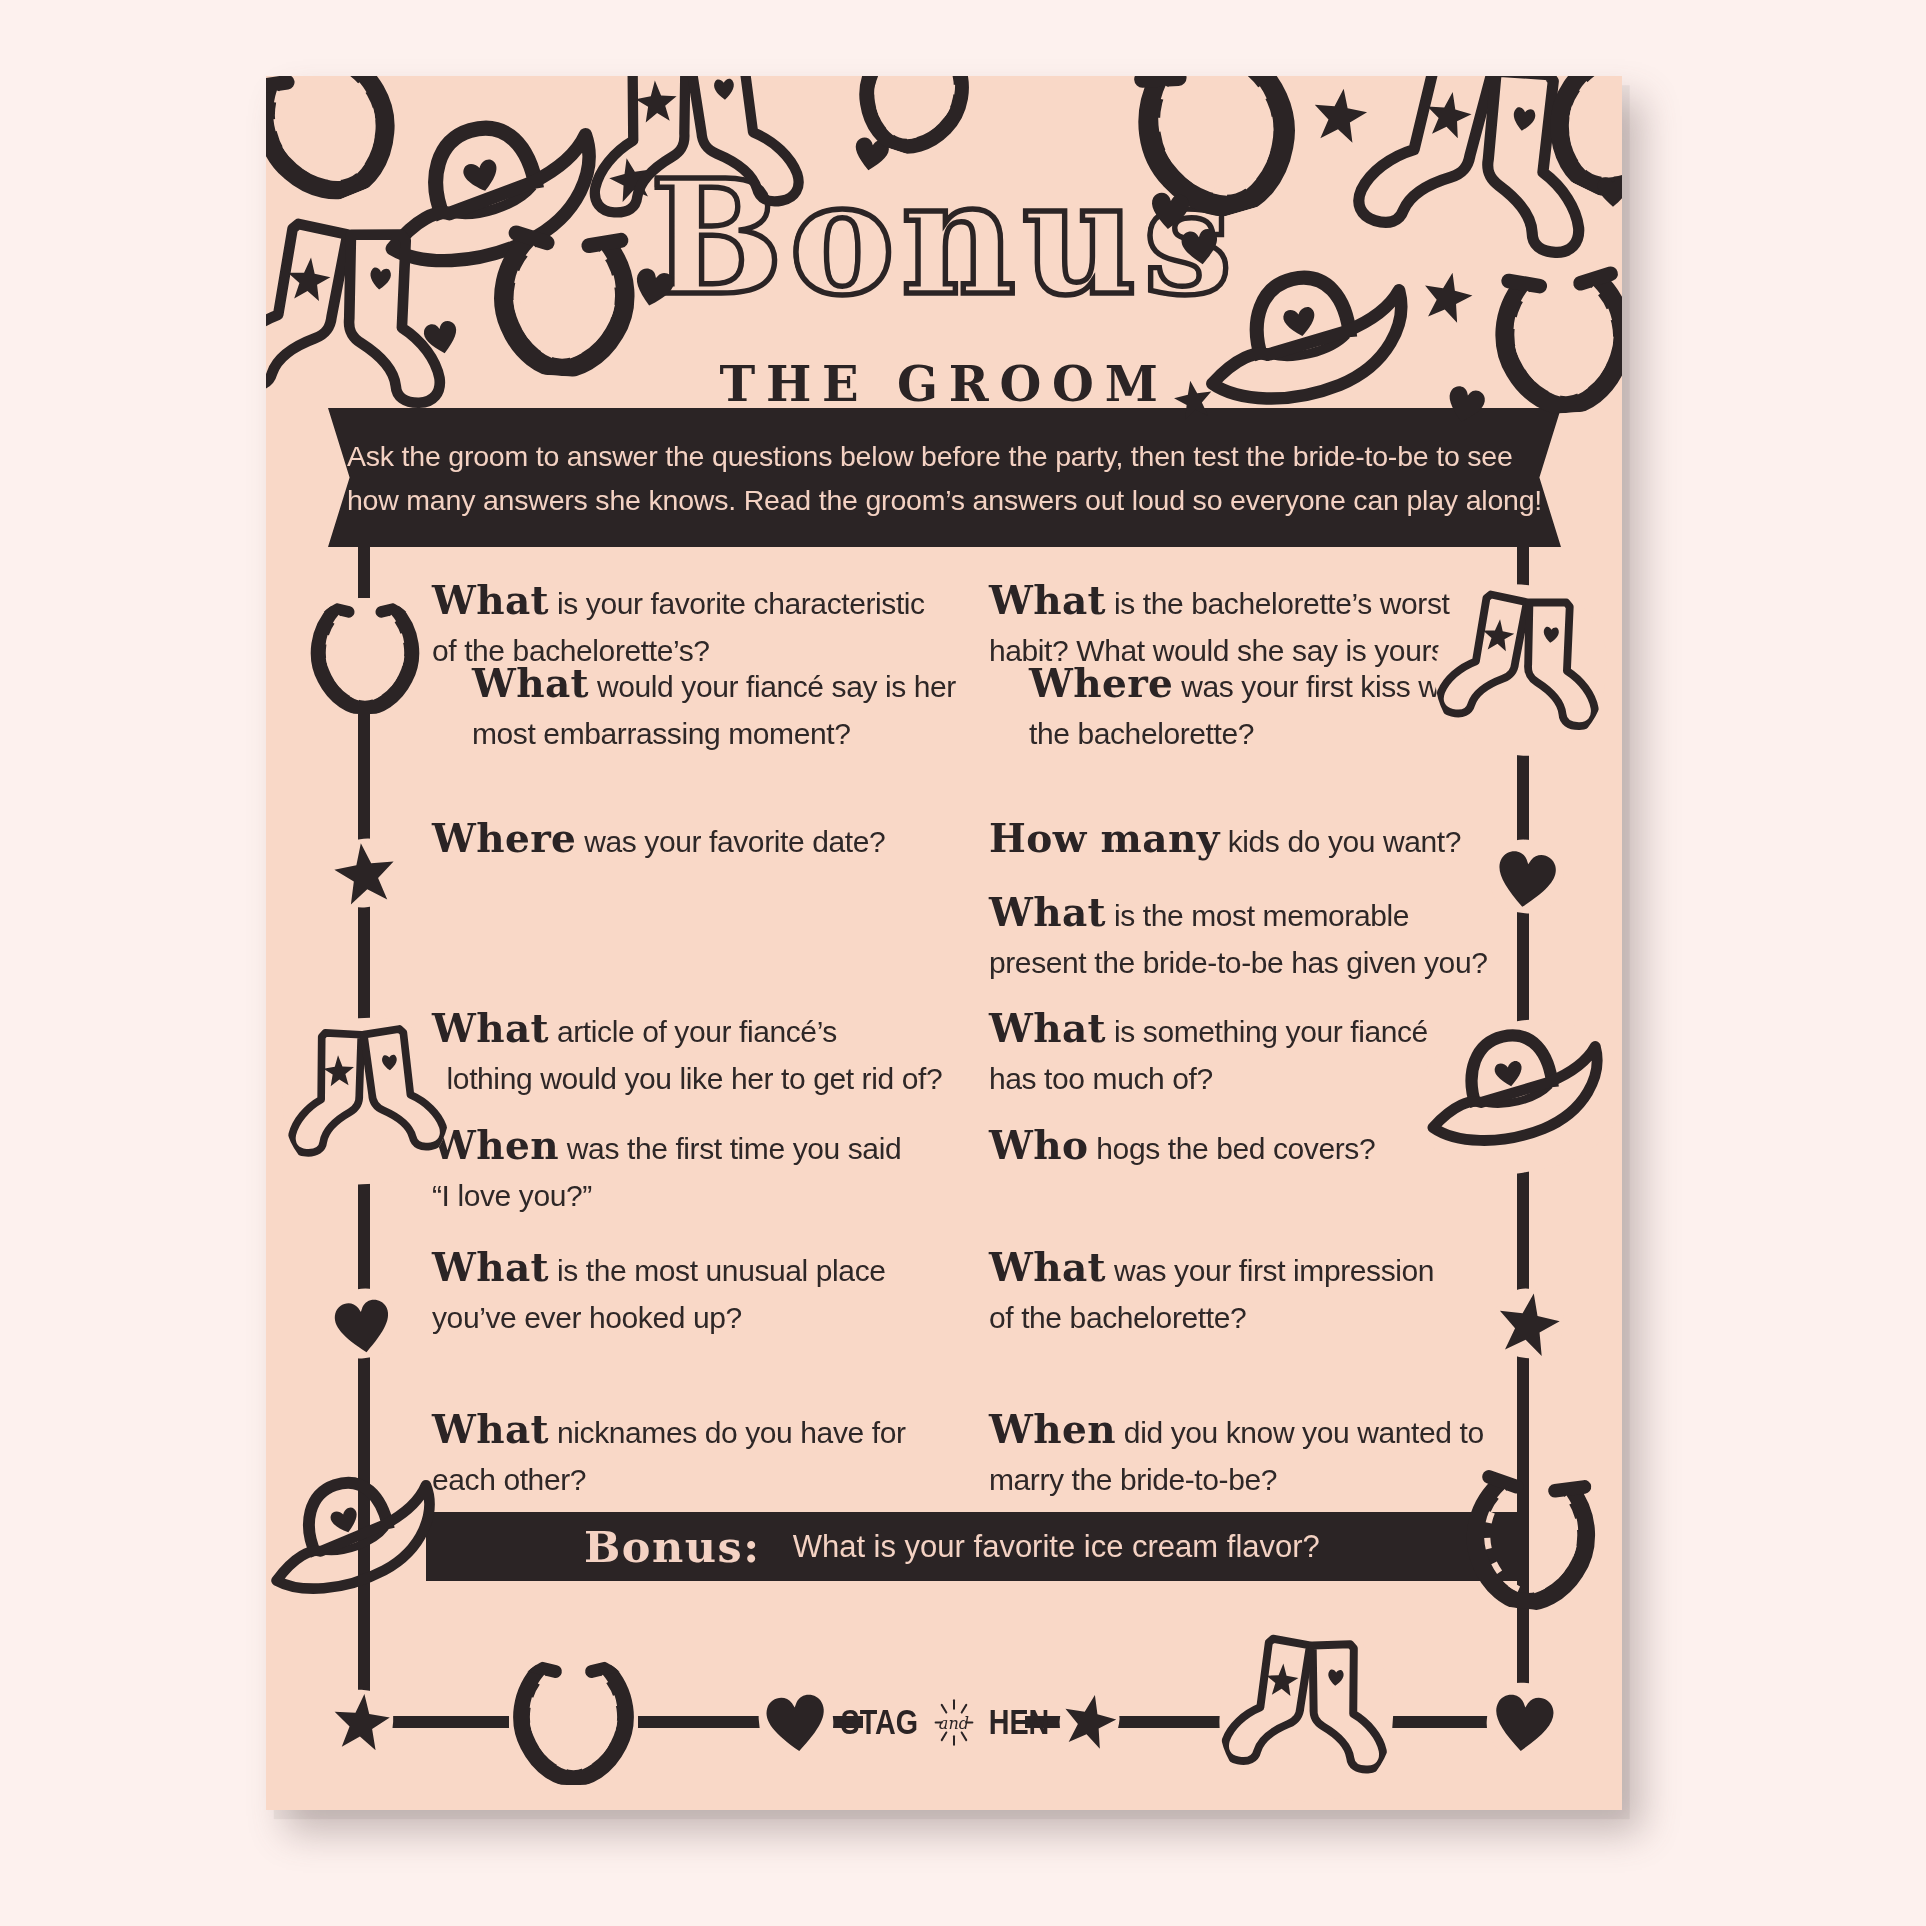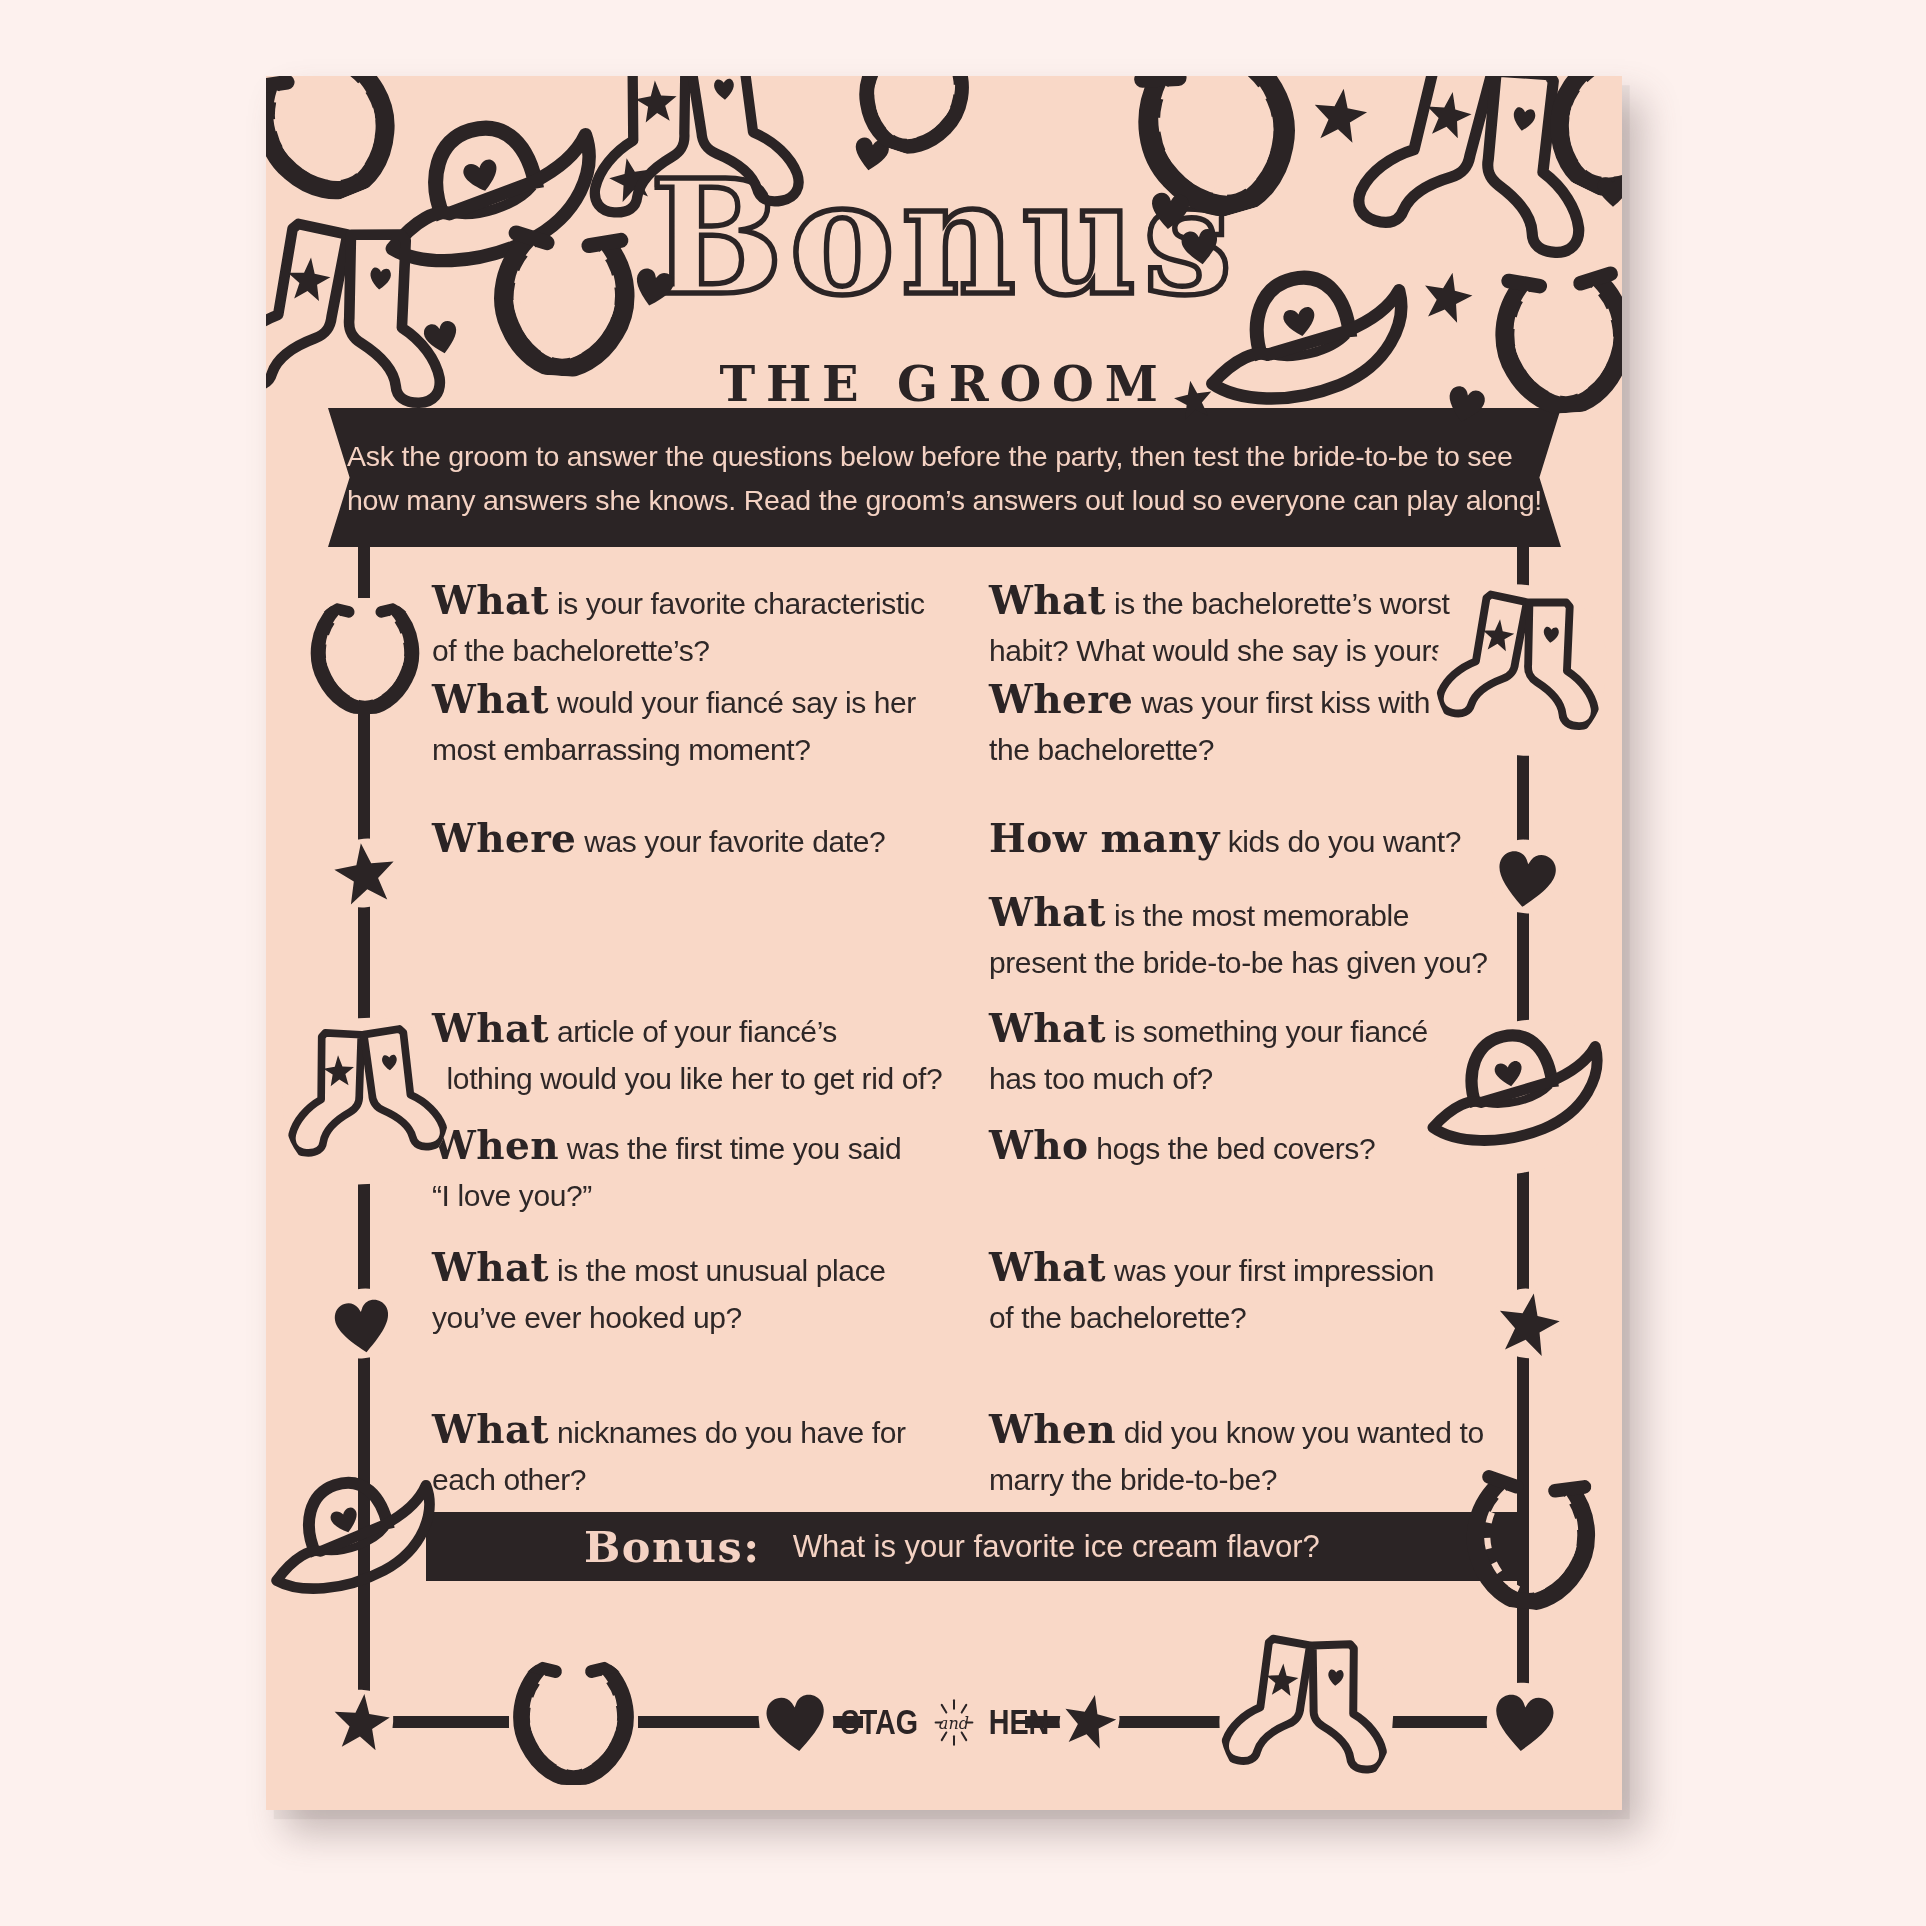--- a/index.html
+++ b/index.html
@@ -45,21 +45,21 @@
   .vline,.hline{position:absolute;background:var(--ink);}
   .vline{width:12.3px;top:471px;height:1175px;}
   .vline.left{left:92px;}
   .vline.right{left:1251px;}
   .hline{left:92px;top:1640px;width:1171px;height:12.3px;}
   
   .q{position:absolute;width:632px;color:#2e2727;font-size:30px;line-height:47px;letter-spacing:-0.4px;}
   .q .lead{font-family:"DejaVu Serif",serif;font-weight:bold;font-size:39px;color:var(--ink);letter-spacing:0.4px;}
   .q .rest{white-space:pre-line;}
   .col-l{left:166px;}  .col-r{left:723px;}
-  .t1{top:501px;} .t2{top:600px;} .t3{top:739px;} .t4{top:813px;}
+  .t1{top:501px;} .t2{top:584px;margin-left:40px;} .t3{top:739px;} .t4{top:813px;}
   .t5{top:929px;} .t6{top:1046px;} .t7{top:1168px;} .t8{top:1286px;margin-top:44px;}
   
   .bonus{
     position:absolute;left:160px;top:1436px;width:1103px;height:69px;background:var(--ink);
     display:flex;align-items:center;
   }
   .bonus .lead{
     margin-left:158px;font-family:"DejaVu Serif",serif;font-weight:bold;font-size:43px;
     color:var(--pink);letter-spacing:1.5px;
   }

